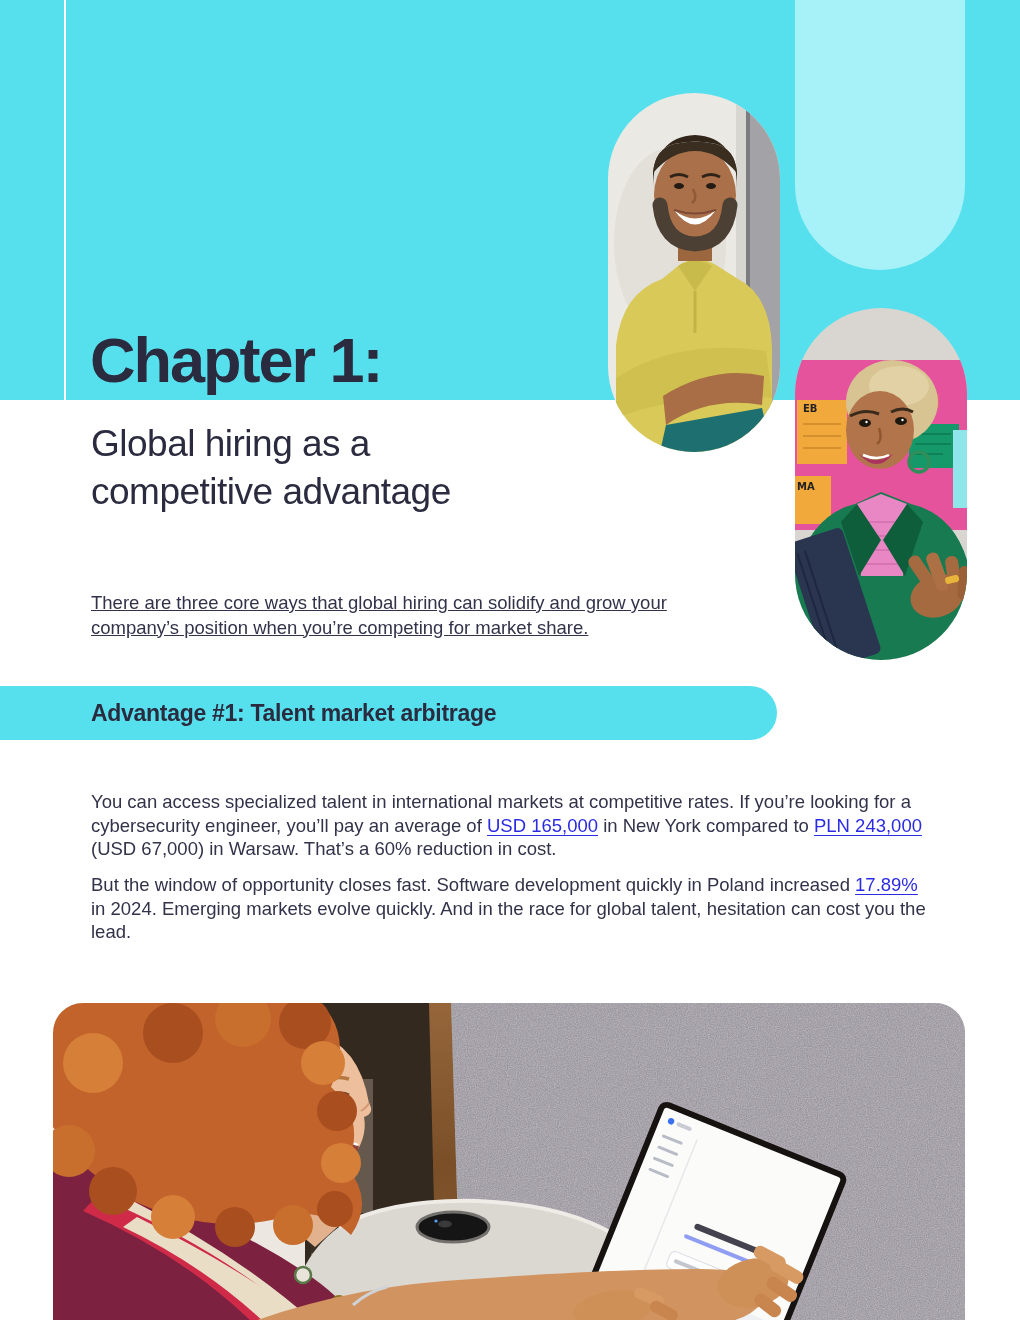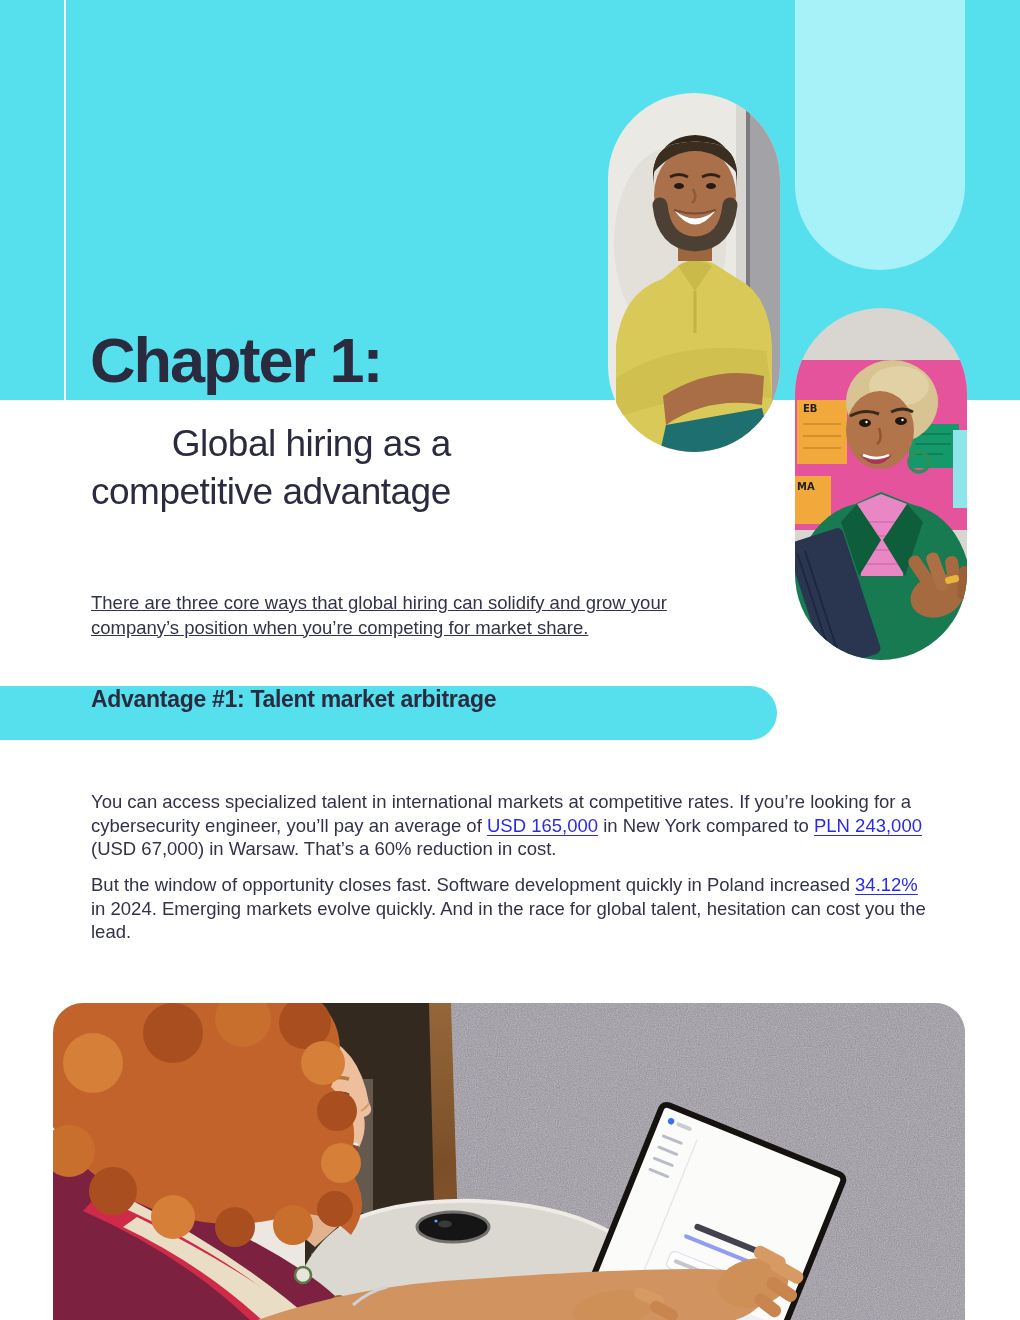--- a/index.html
+++ b/index.html
@@ -7,33 +7,33 @@
         font-family:"Liberation Sans","DejaVu Sans",sans-serif;color:var(--body-text,#32324A);}
   
   .hero{position:absolute;left:0;top:0;width:1020px;height:400px;background:var(--hero-cyan,#56E0ED);}
   .vline{position:absolute;left:64px;width:2px;background:#ffffff;}
   .vline.top{top:0;height:427px;}
   .vline.bottom{top:455px;height:83px;}
   .hero-dot{position:absolute;left:60px;top:436px;width:10px;height:10px;border-radius:50%;background:#ffffff;}
   .chapter-title{position:absolute;left:90px;top:328px;margin:0;font-size:63px;line-height:64px;
         font-weight:700;letter-spacing:-2px;color:var(--heading-navy,#2B2B40);}
   .chapter-sub{position:absolute;left:91px;top:420px;margin:0;font-size:37px;line-height:48px;
-        font-weight:400;letter-spacing:-0.5px;color:var(--heading-navy,#2B2B40);text-align:right;}
+        font-weight:400;letter-spacing:-0.5px;color:var(--heading-navy,#2B2B40);}
   .light-pill{position:absolute;left:795px;top:-100px;width:170px;height:370px;
         background:var(--light-cyan,#A7F2F9);border-radius:0 0 85px 85px;}
   .photo-pill{position:absolute;overflow:hidden;border-radius:86px;font-weight:bold;}
   .photo-pill.man{left:608px;top:93px;width:172px;height:359px;}
   .photo-pill.woman{left:795px;top:308px;width:172px;height:352px;}
   .photo-pill svg{display:block;width:100%;height:100%;}
   
   .intro{position:absolute;left:91px;top:591px;width:660px;margin:0;
         font-size:18.5px;line-height:24.5px;color:var(--body-text,#32324A);text-decoration:underline;}
   .banner{position:absolute;left:0;top:686px;width:777px;height:54px;
         background:var(--hero-cyan,#56E0ED);border-radius:0 27px 27px 0;
-        display:flex;}
+        display:flex;align-items:center;}
   .banner span{margin-left:91px;font-size:23px;font-weight:700;letter-spacing:-0.3px;
         color:var(--heading-navy,#2B2B40);}
   .para{position:absolute;left:91px;width:838px;margin:0;font-size:18.5px;line-height:23.5px;
         color:var(--body-text,#32324A);}
   .para.p1{top:778px;margin-top:12px;}
   .para.p2{top:873px;}
   .para a.link{color:var(--link-blue,#2B2BE3);text-decoration:underline;text-underline-offset:3px;}
   
   .photo-card{position:absolute;left:53px;top:1003px;width:912px;height:317px;
         border-radius:30px 30px 0 0;overflow:hidden;background:#ece7e0;}
@@ -139,21 +139,21 @@
     </div>
   </section>
 
   <p class="intro">There are three core ways that global hiring can solidify and grow your company’s position when you’re competing for market share.</p>
 
   <div class="banner">
     <span>Advantage #1: Talent market arbitrage</span>
   </div>
 
   <p class="para p1"><span>You can access specialized talent in international markets at competitive rates. If you’re looking for a cybersecurity engineer, you’ll pay an average of </span><a class="link" href="#">USD 165,000</a><span> in New York compared to </span><a class="link" href="#">PLN 243,000</a><span> (USD 67,000) in Warsaw. That’s a 60% reduction in cost.</span></p>
-  <p class="para p2"><span>But the window of opportunity closes fast. Software development quickly in Poland increased </span><a class="link" href="#">34.12%</a><span> in 2024. Emerging markets evolve quickly. And in the race for global talent, hesitation can cost you the lead.</span></p>
+  <p class="para p2"><span>But the window of opportunity closes fast. Software development quickly in Poland increased </span><a class="link" href="#">17.89%</a><span> in 2024. Emerging markets evolve quickly. And in the race for global talent, hesitation can cost you the lead.</span></p>
 
   <div class="photo-card">
     <svg viewBox="0 0 912 320" preserveAspectRatio="none">
       <defs>
         <linearGradient id="woodgrad" x1="0" y1="0" x2="0" y2="1">
           <stop offset="0" stop-color="#96663a"></stop>
             <stop offset="0.5" stop-color="#7a4f28"></stop>
             <stop offset="1" stop-color="#8a5c30"></stop>
         </linearGradient>
         <filter id="feltLight" x="0%" y="0%" width="100%" height="100%">

